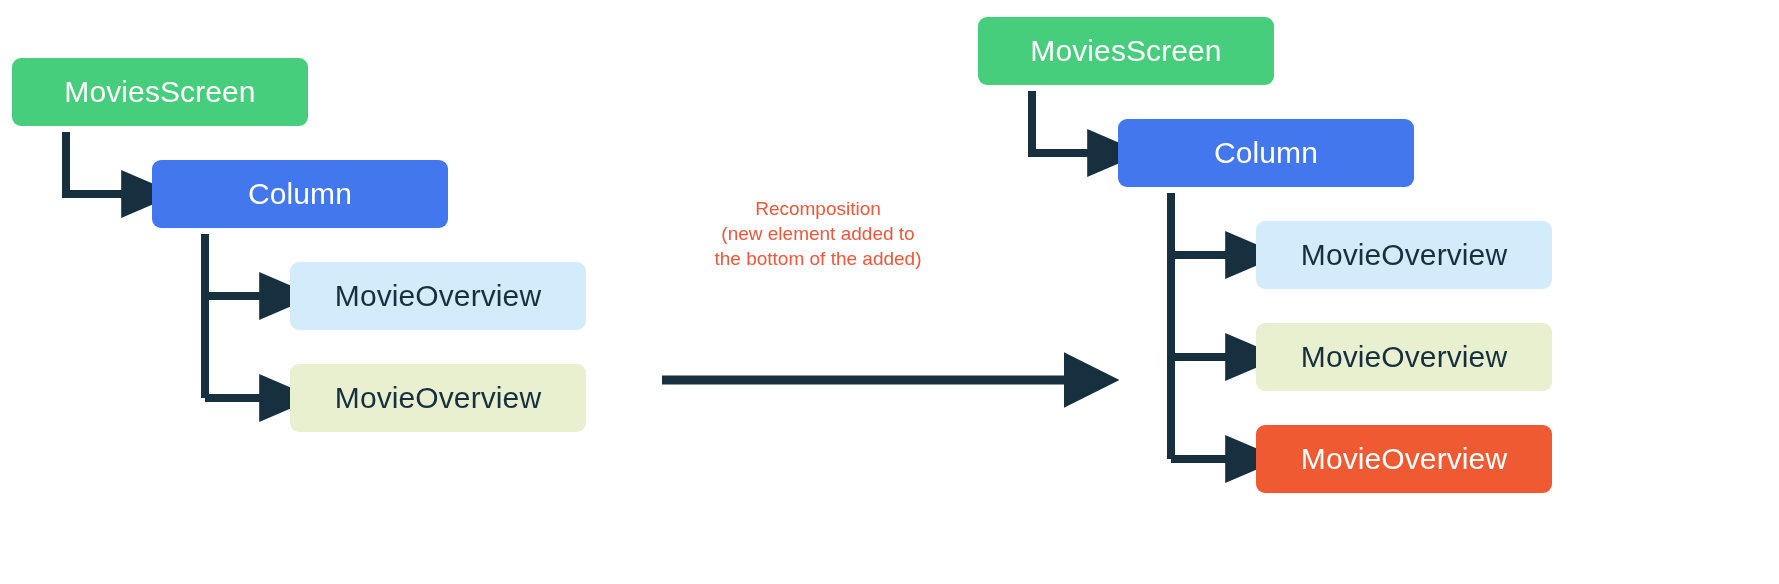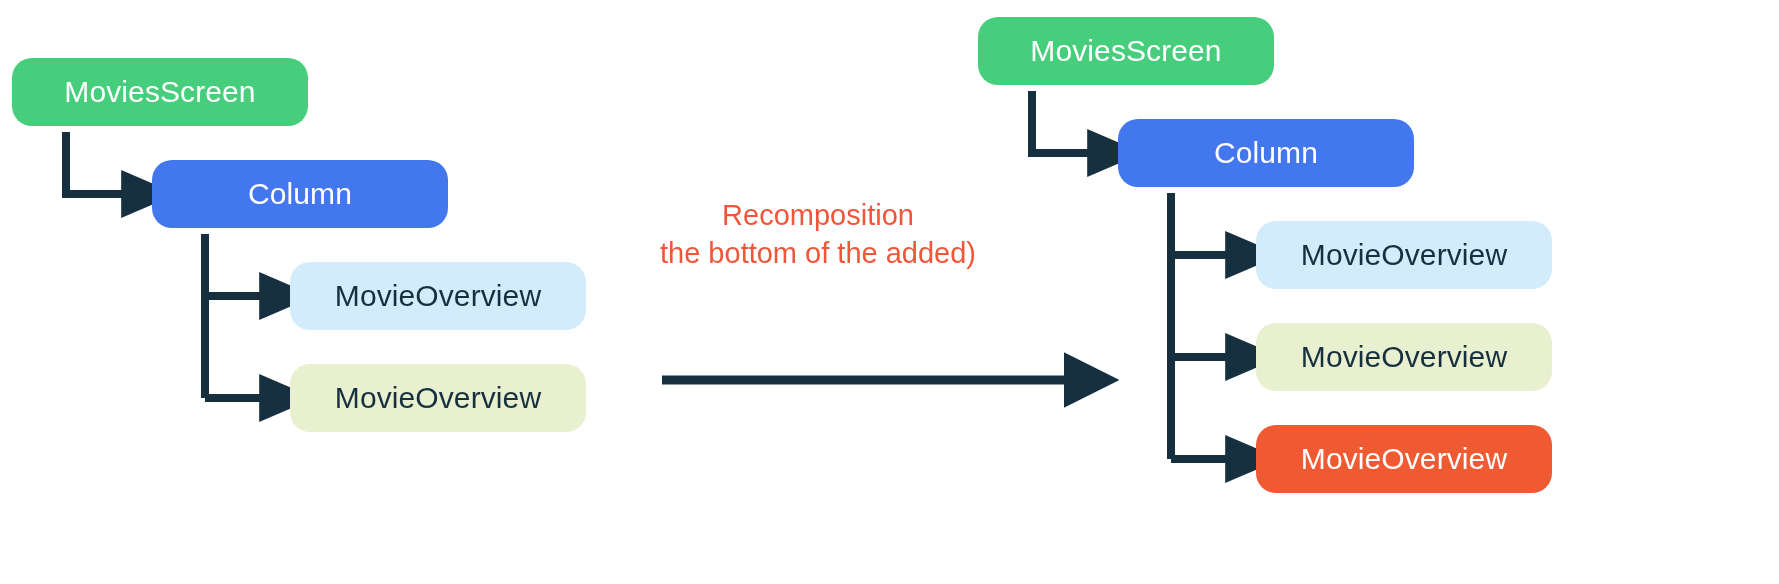--- a/index.html
+++ b/index.html
@@ -18,21 +18,21 @@
     position: absolute;
     left: 0; top: 0;
     width: 1779px;
     height: 584px;
   }
   .node {
     position: absolute;
     display: flex;
     align-items: center;
     justify-content: center;
-    border-radius: 20px;
+    border-radius: 9px;
     box-sizing: border-box;
     white-space: nowrap;
     letter-spacing: 0.1px;
   }
   .node-label {
     line-height: 1;
     display: block;
   }
   
   #l-movies-screen {
@@ -108,21 +108,21 @@
     pointer-events: none;
   }
   
   #recomposition-caption {
     position: absolute;
     left: 658px;
     top: 196px;
     width: 320px;
     text-align: center;
     color: #f0563a;
-    font-size: 29px;
+    font-size: 19px;
     line-height: 1.32;
   }
   #recomposition-caption .cap-line {
     display: block;
   }
 </style>
 </head>
 <body>
 
 <div class="stage">
@@ -164,20 +164,21 @@
   <div class="node" id="l-overview-1">
     <span class="node-label">MovieOverview</span>
   </div>
 
   <div class="node" id="l-overview-2">
     <span class="node-label">MovieOverview</span>
   </div>
 
   <div id="recomposition-caption">
     <span class="cap-line">Recomposition</span>
+    <span class="cap-line">(new element added to</span>
     <span class="cap-line">the bottom of the added)</span>
   </div>
 
   <div class="node" id="r-movies-screen">
     <span class="node-label">MoviesScreen</span>
   </div>
 
   <div class="node" id="r-column">
     <span class="node-label">Column</span>
   </div>

